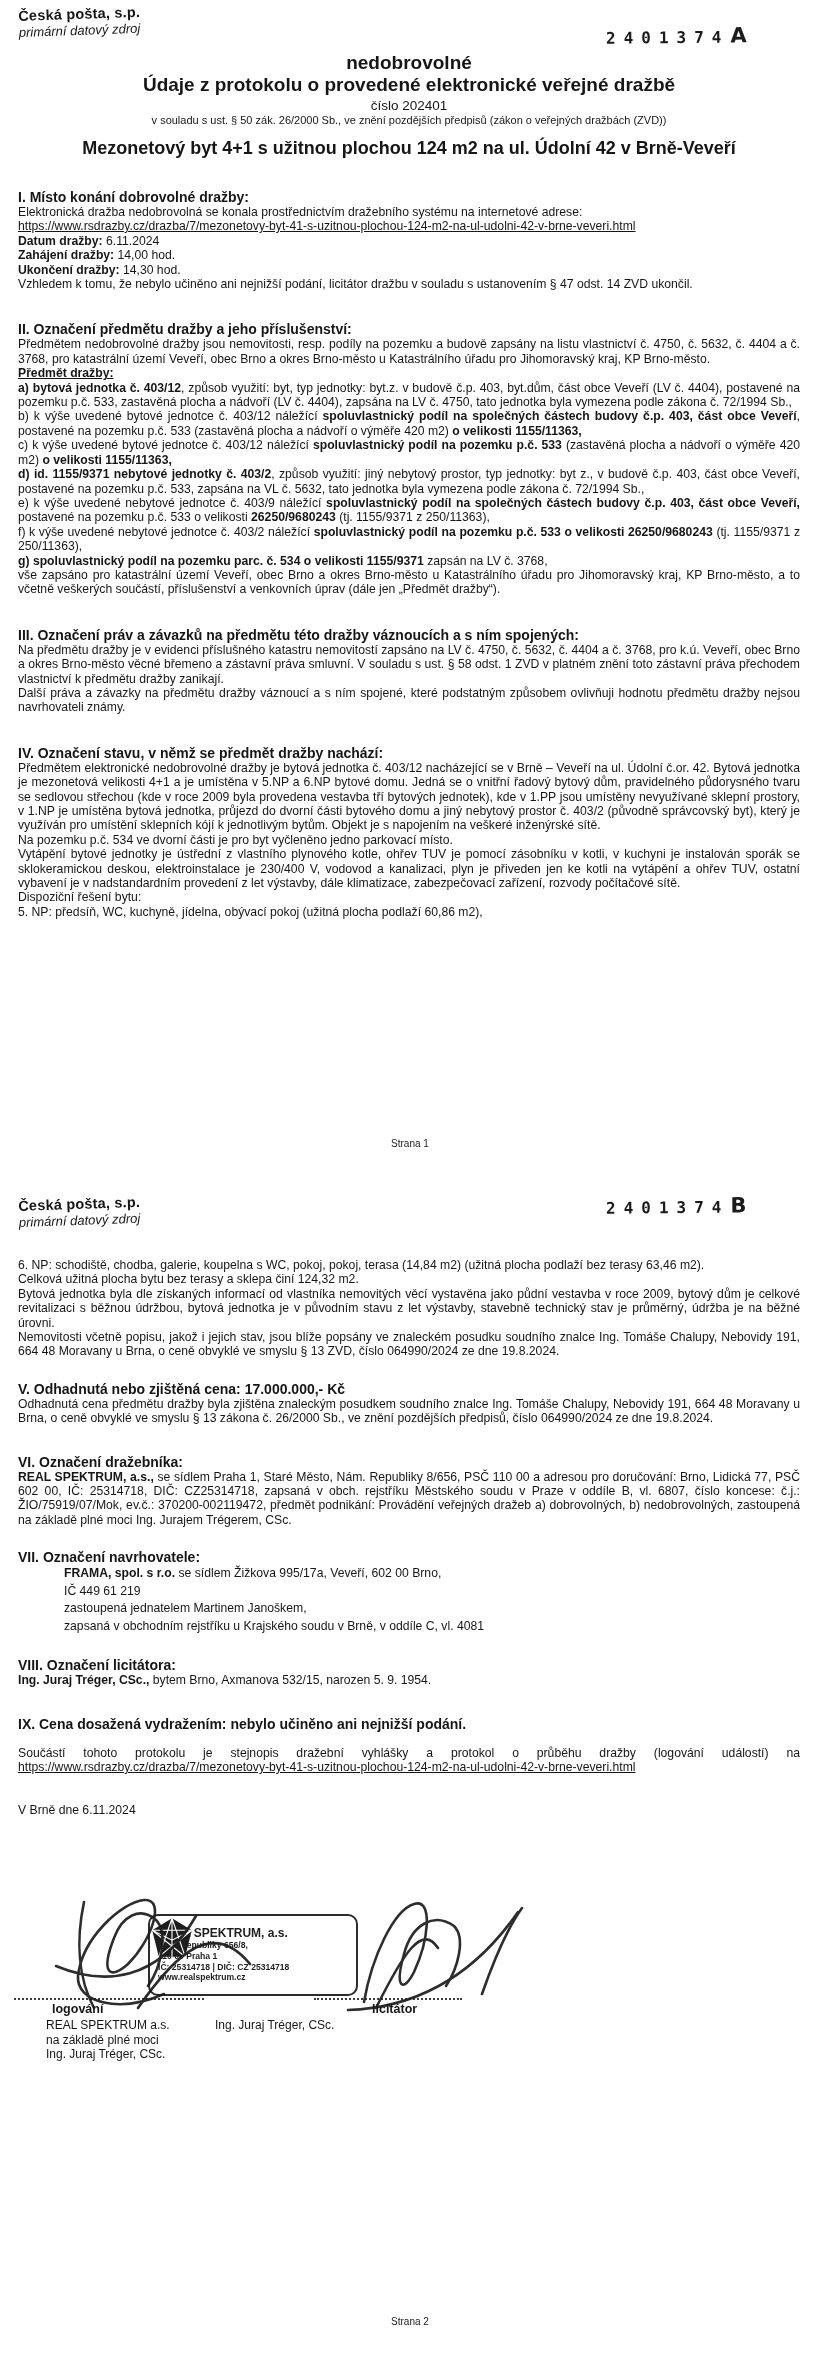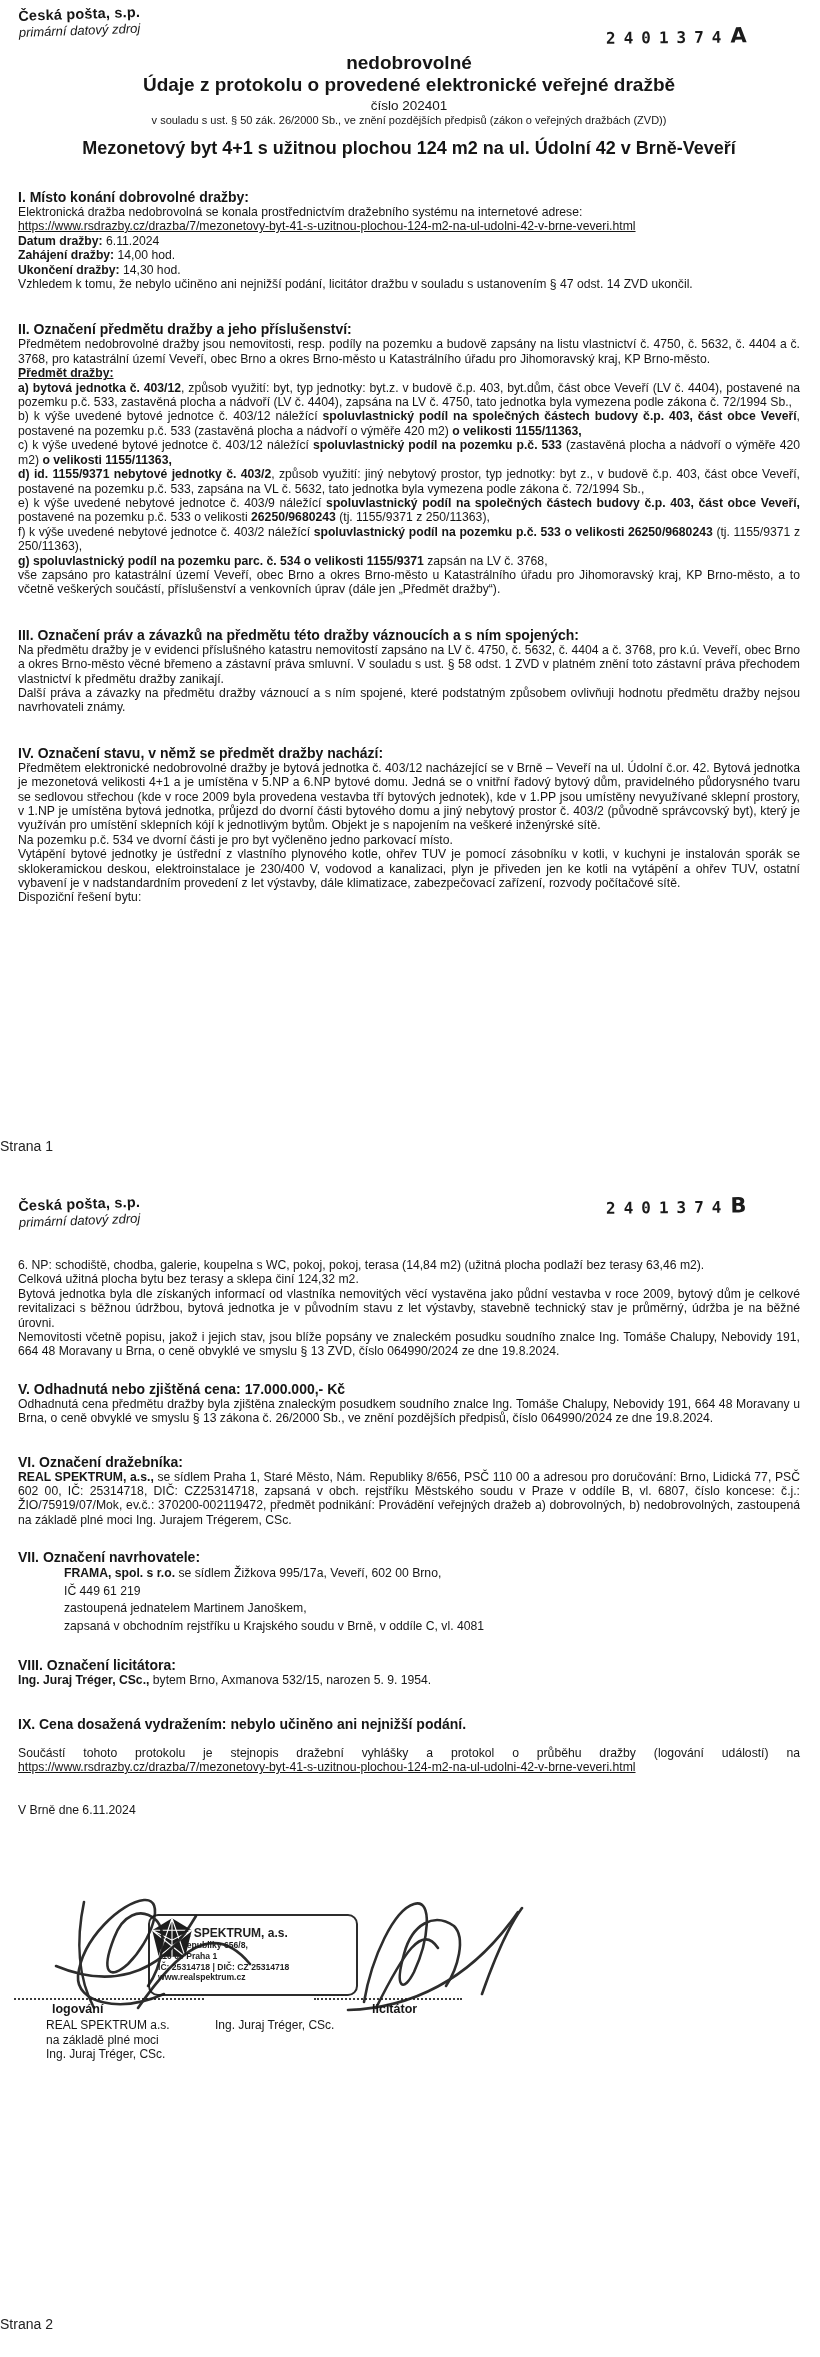--- a/index.html
+++ b/index.html
@@ -18,21 +18,21 @@
   .title{text-align:center;font-size:19px;font-weight:bold;line-height:22px;margin-top:12px;}
   .doc-num{text-align:center;font-size:13.5px;margin-top:2px;}
   .law{text-align:center;font-size:11px;margin-top:1px;}
   .subject{text-align:center;font-size:18px;font-weight:bold;margin-top:12px;white-space:nowrap;}
   .h{font-size:14px;font-weight:bold;margin-top:30px;line-height:16px;}
   .para,.line{font-size:12.2px;line-height:14.4px;}
   .para{text-align:justify;}
   .b{font-weight:bold;}
   .u{text-decoration:underline;}
   .loose .line{line-height:17.5px;padding-left:46px;} .mt14{margin-top:14px;} .mt22{margin-top:22px;} .mt28{margin-top:28px;}
-  .footer{position:absolute;left:0;width:100%;font-size:14px;color:#222;}
+  .footer{position:absolute;left:0;width:100%;text-align:center;font-size:10px;color:#222;}
   .f1{top:1138px;} .f2{top:2316px;}
   .sigblock{position:absolute;left:18px;top:692px;width:520px;height:130px;}
   .sigblock svg{position:absolute;inset:0;pointer-events:none;}
   .stampbox{position:absolute;left:130px;top:24px;width:210px;height:82px;border:2.5px solid #2c2c2c;
             border-radius:10px;background:rgba(255,255,255,.92);display:flex;align-items:center;
             gap:7px;padding:5px 8px;box-sizing:border-box;}
   .stampbox .txt{font-size:8.6px;line-height:10.6px;color:#1f1f1f;font-weight:bold;}
   .stampbox .l1{font-size:12px;line-height:13px;}
   .dots{position:absolute;top:108px;border-bottom:2.5px dotted #3b3b3b;height:0;}
   .dots-left{left:-4px;width:190px;}
@@ -85,20 +85,21 @@
 
     <div class="h">III. Označení práv a závazků na předmětu této dražby váznoucích a s ním spojených:</div>
     <div class="para">Na předmětu dražby je v evidenci příslušného katastru nemovitostí zapsáno na LV č. 4750, č. 5632, č. 4404 a č. 3768, pro k.ú. Veveří, obec Brno a okres Brno-město věcné břemeno a zástavní práva smluvní. V souladu s ust. § 58 odst. 1 ZVD v platném znění toto zástavní práva přechodem vlastnictví k předmětu dražby zanikají.</div>
     <div class="para">Další práva a závazky na předmětu dražby váznoucí a s ním spojené, které podstatným způsobem ovlivňuji hodnotu předmětu dražby nejsou navrhovateli známy.</div>
 
     <div class="h">IV. Označení stavu, v němž se předmět dražby nachází:</div>
     <div class="para">Předmětem elektronické nedobrovolné dražby je bytová jednotka č. 403/12 nacházející se v Brně – Veveří na ul. Údolní č.or. 42. Bytová jednotka je mezonetová velikosti 4+1 a je umístěna v 5.NP a 6.NP bytové domu. Jedná se o vnitřní řadový bytový dům, pravidelného půdorysného tvaru se sedlovou střechou (kde v roce 2009 byla provedena vestavba tří bytových jednotek), kde v 1.PP jsou umístěny nevyužívané sklepní prostory, v 1.NP je umístěna bytová jednotka, průjezd do dvorní části bytového domu a jiný nebytový prostor č. 403/2 (původně správcovský byt), který je využíván pro umístění sklepních kójí k jednotlivým bytům. Objekt je s napojením na veškeré inženýrské sítě.</div>
     <div class="para">Na pozemku p.č. 534 ve dvorní části je pro byt vyčleněno jedno parkovací místo.</div>
     <div class="para">Vytápění bytové jednotky je ústřední z vlastního plynového kotle, ohřev TUV je pomocí zásobníku v kotli, v kuchyni je instalován sporák se sklokeramickou deskou, elektroinstalace je 230/400 V, vodovod a kanalizaci, plyn je přiveden jen ke kotli na vytápění a ohřev TUV, ostatní vybavení je v nadstandardním provedení z let výstavby, dále klimatizace, zabezpečovací zařízení, rozvody počítačové sítě.</div>
     <div class="line">Dispoziční řešení bytu:</div>
+    <div class="line">5. NP: předsíň, WC, kuchyně, jídelna, obývací pokoj (užitná plocha podlaží 60,86 m2),</div>
   </section>
 
   <div class="footer f1">Strana 1</div>
 
   <div class="stamp stamp2"><span>2401374</span><span class="ltr">B</span></div>
 
   <section class="page page2">
     <div class="org">
       <div class="org-name">Česká pošta, s.p.</div>
       <div class="org-sub">primární datový zdroj</div>

